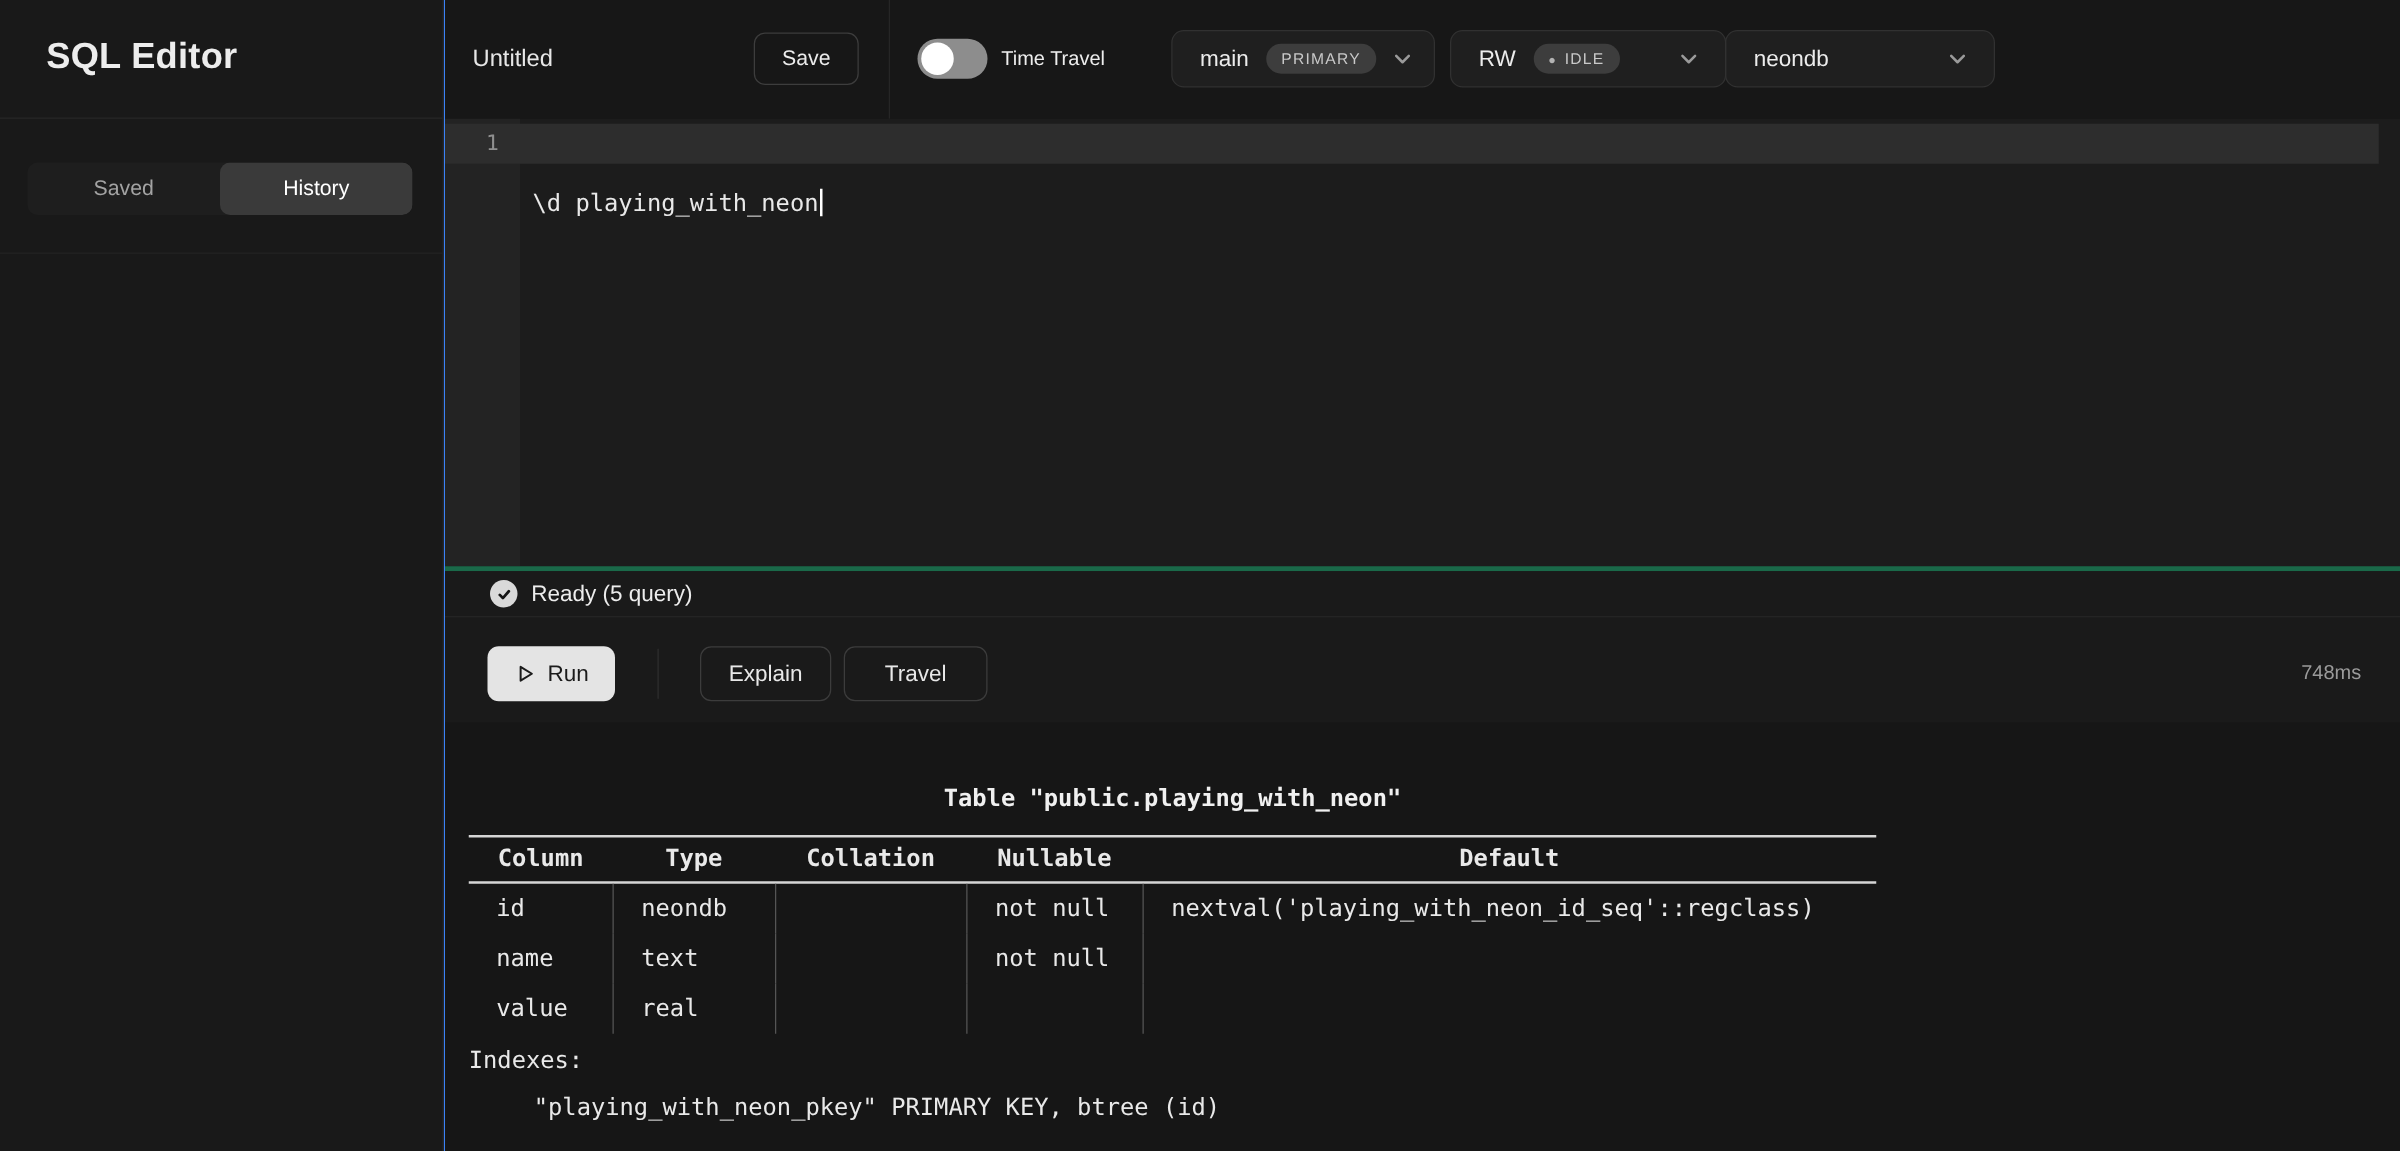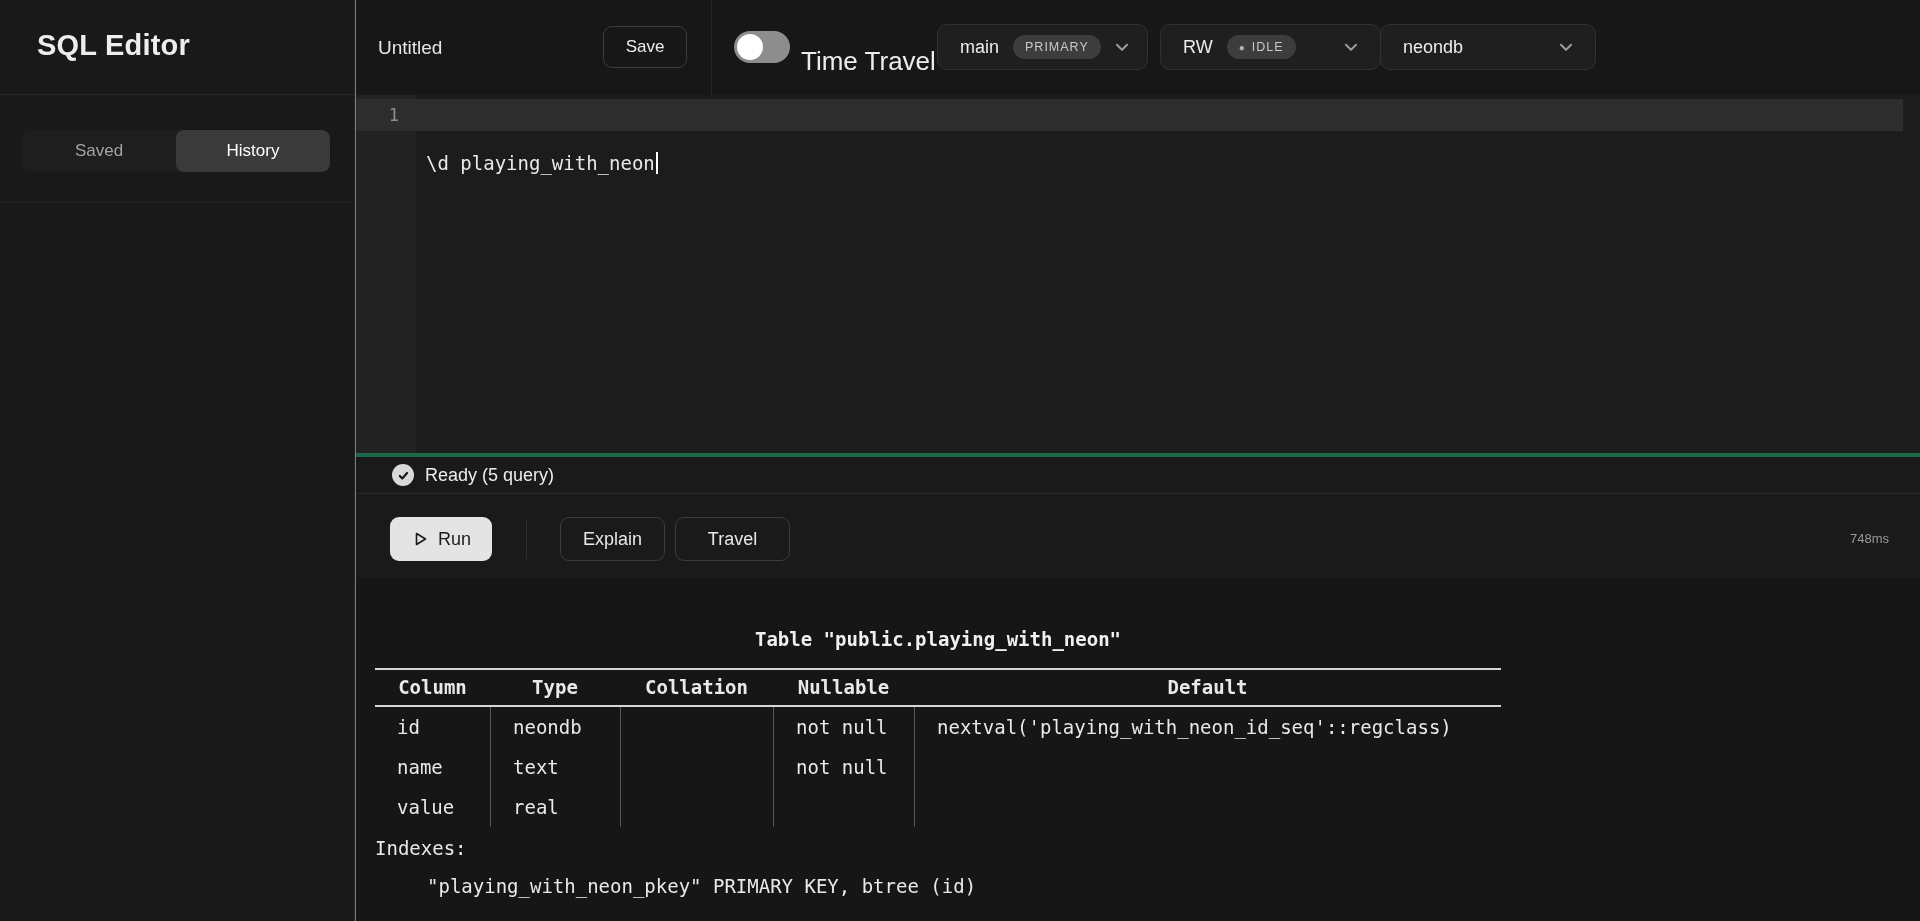--- a/index.html
+++ b/index.html
@@ -30,21 +30,21 @@
   .query-name { position:absolute; left:22px; top:0; line-height:95px; font-size:19px; color:#e6e6e6; }
   .btn { font-family:inherit; cursor:pointer; }
   .btn-save { position:absolute; left:247px; top:26px; width:84px; height:42px;
               background:transparent; border:1px solid #3d3d3d; border-radius:9px;
               color:#ececec; font-size:17px; }
   .topbar-vdivider { position:absolute; left:355px; top:0; width:1px; height:95px; background:#262626; }
   .toggle { position:absolute; left:378px; top:31px; width:56px; height:32px;
             background:#8d8d8d; border-radius:16px; cursor:pointer; }
   .toggle .knob { position:absolute; left:3px; top:3px; width:26px; height:26px;
                   background:#ffffff; border-radius:50%; }
-  .toggle-label { position:absolute; left:445px; top:14px; line-height:95px; font-size:26px; color:#ededed; }
+  .toggle-label { position:absolute; left:445px; top:0; line-height:95px; font-size:16px; color:#ededed; }
 
   .select { position:absolute; top:24px; height:46px; display:flex; align-items:center;
             background:#1f1f1f; border:1px solid #313131; border-radius:10px;
             color:#ececec; font-size:18px; font-family:inherit; padding:0 20px 0 22px; cursor:pointer; }
   .select .grow { flex:1; }
   .select-branch { left:581px; width:211px; }
   .select-compute { left:804px; width:221px; }
   .select-db { left:1024px; width:216px; }
   .pill { background:#3d3d3d; border-radius:999px; color:#c9c9c9; font-size:12.5px;
           letter-spacing:1px; padding:5px 12px; margin-left:14px; white-space:nowrap; }
@@ -76,21 +76,21 @@
   .btn-run { position:absolute; left:34px; top:23px; width:102px; height:44px;
              background:var(--run-bg,#e4e4e4); border:none; border-radius:9px; color:#1b1b1b;
              font-size:18px; display:flex; align-items:center; justify-content:center; gap:9px; }
   .toolbar-vdivider { position:absolute; left:170px; top:25px; width:1px; height:40px; background:#2e2e2e; }
   .btn-explain { position:absolute; left:204px; top:23px; width:105px; height:44px;
                  background:transparent; border:1px solid #3c3c3c; border-radius:9px;
                  color:#e8e8e8; font-size:18px; }
   .btn-analyze { position:absolute; left:319px; top:23px; width:115px; height:44px;
                  background:transparent; border:1px solid #3c3c3c; border-radius:9px;
                  color:#e8e8e8; font-size:18px; }
-  .duration { position:absolute; right:31px; top:23px; line-height:44px; font-size:13px; color:#9a9a9a; }
+  .duration { position:absolute; right:31px; top:23px; line-height:44px; font-size:16px; color:#9a9a9a; }
 
   
   .results { position:absolute; left:0; top:578px; width:100%; height:343px; background:#161616;
              font-family:"DejaVu Sans Mono",monospace; font-size:19px; color:#e9e9e9; }
   .tbl-title { position:absolute; left:19px; top:46px; width:1126px; text-align:center;
                line-height:30px; font-weight:700; color:#f0f0f0; }
   .tbl-header { position:absolute; left:19px; top:90px; width:1126px; height:39px;
                 display:grid; grid-template-columns:115px 130px 153px 141px 587px;
                 border-top:2px solid #d6d6d6; border-bottom:2px solid #d6d6d6; }
   .tbl-header > div { line-height:35px; text-align:center; font-weight:700; }

